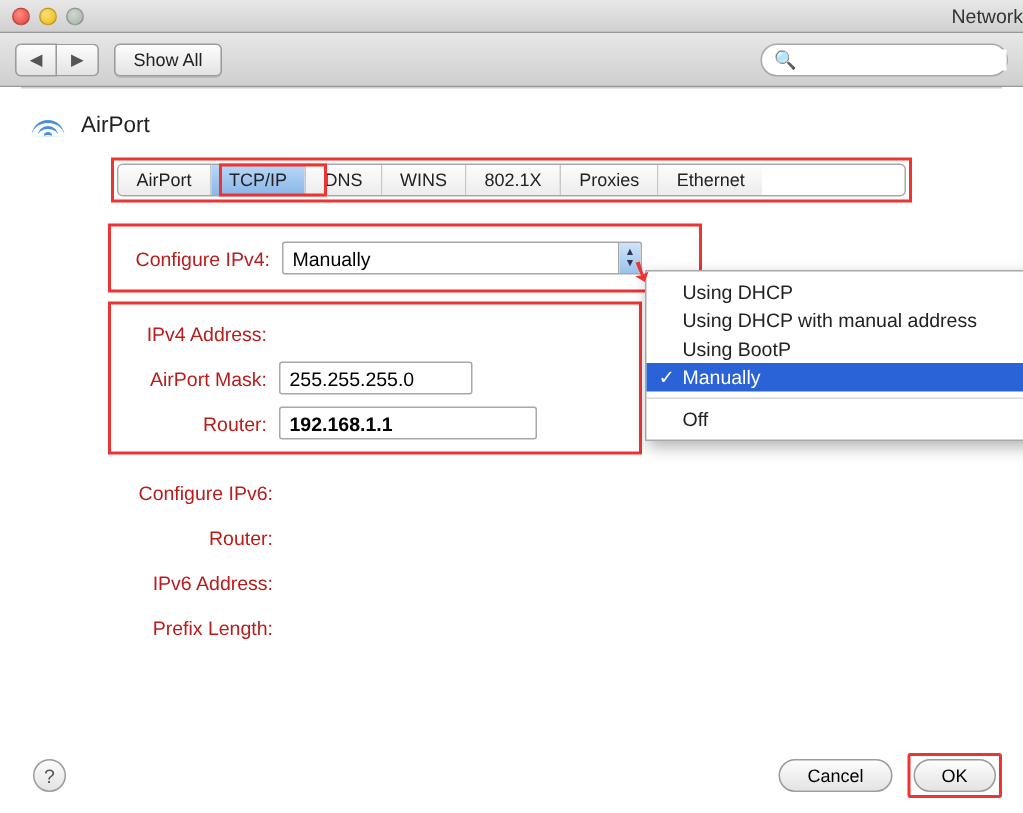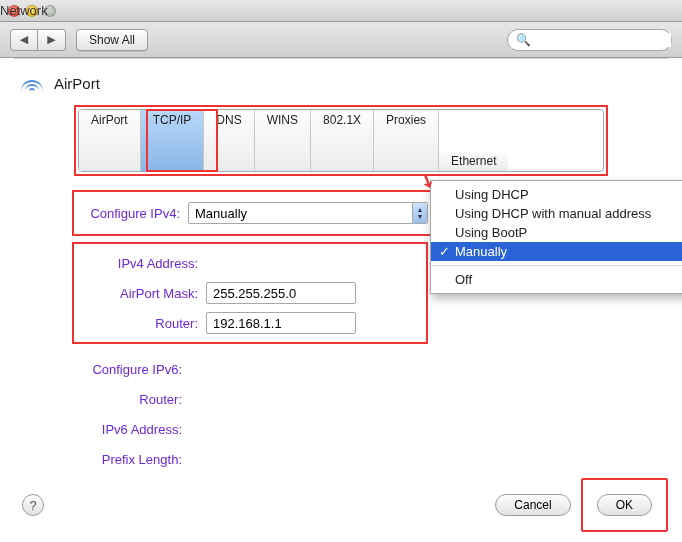--- a/index.html
+++ b/index.html
@@ -5,21 +5,21 @@
 * { box-sizing: border-box; margin: 0; padding: 0; font-family: "Lucida Grande", "Helvetica Neue", Arial, sans-serif; }
 body { background: #fff; width: 682px; height: 542px; position: relative; overflow: hidden; }
 
 
 .titlebar { height: 22px; background: linear-gradient(#e8e8e8, #d0d0d0); border-bottom: 1px solid #999; display: flex; align-items: center; position: relative; }
 .traffic { display: flex; gap: 6px; padding-left: 8px; }
 .tl-dot { width: 12px; height: 12px; border-radius: 50%; border: 1px solid rgba(0,0,0,0.2); }
 .tl-red { background: radial-gradient(circle at 40% 35%, #ff8a7f, #e04138); }
 .tl-yellow { background: radial-gradient(circle at 40% 35%, #ffe083, #e6b700); }
 .tl-green { background: radial-gradient(circle at 40% 35%, #cfd8cf, #a7b0a7); }
-.title { position: absolute; left: 0; right: 0; text-align: left; font-size: 13px; color: #333; pointer-events: none; }
+.title { position: absolute; left: 0; right: 0; text-align: right; font-size: 13px; color: #333; pointer-events: none; }
 
 
 .toolbar { height: 36px; background: linear-gradient(#e7e7e7, #cfcfcf); border-bottom: 1px solid #9a9a9a; display: flex; align-items: center; padding: 0 10px; gap: 10px; }
 .navseg { display: flex; }
 .navbtn { width: 28px; height: 22px; background: linear-gradient(#fdfdfd,#e3e3e3); border: 1px solid #9b9b9b; display: flex; align-items: center; justify-content: center; font-size: 11px; color: #555; }
 .navbtn:first-child { border-radius: 4px 0 0 4px; }
 .navbtn:last-child { border-radius: 0 4px 4px 0; border-left: none; }
 .btn { height: 22px; padding: 0 12px; background: linear-gradient(#fdfdfd,#e3e3e3); border: 1px solid #9b9b9b; border-radius: 4px; font-size: 12px; color: #222; display: flex; align-items: center; box-shadow: 0 1px 0 rgba(0,0,0,0.1); text-align: center; }
 .spacer { flex: 1; }
 .search { width: 165px; height: 22px; border: 1px solid #a8a8a8; border-radius: 11px; background: #fff; display: flex; align-items: center; padding: 0 8px; gap: 6px; }
@@ -32,50 +32,50 @@
 .wifi-icon span { position: absolute; border: 2px solid #4a90d9; border-bottom: none; border-left: none; border-right: none; border-radius: 50% 50% 0 0 / 100% 100% 0 0; left: 50%; transform: translateX(-50%); }
 .wifi-icon .a1 { width: 6px; height: 3px; bottom: 2px; }
 .wifi-icon .a2 { width: 14px; height: 7px; bottom: 2px; }
 .wifi-icon .a3 { width: 22px; height: 11px; bottom: 2px; }
 .header h1 { font-size: 15px; font-weight: normal; color: #222; }
 
 
 .tabs-wrap { position: relative; margin: 4px 60px 0; border: 2px solid #e33; padding: 2px; }
 .tabs { display: flex; border: 1px solid #a8a8a8; border-radius: 4px; overflow: hidden; background: #fff; }
 .tab { flex: 0 0 auto; padding: 3px 12px; font-size: 12px; color: #222; border-right: 1px solid #c8c8c8; background: linear-gradient(#fdfdfd,#ececec); }
-.tab:last-child { border-right: none; margin-top: 41px; }
+.tab:last-child { border-right: none; }
 .tab.selected { background: linear-gradient(#b8d7f8, #8ab7e8); }
 .tabs-red-inner { border: 2px solid #e33; position: absolute; top: 2px; bottom: 2px; left: 70px; width: 72px; pointer-events: none; }
 
 
 .form { margin: 14px 0 0 0; }
 .row { display: flex; align-items: center; height: 30px; }
-.lbl { width: 176px; text-align: right; padding-right: 8px; font-size: 13px; color: #6d28d9; }
+.lbl { width: 176px; text-align: right; padding-right: 8px; font-size: 13px; color: #b91c1c; }
 .val input, .val .select { width: 240px; height: 22px; border: 1px solid #a8a8a8; background: #fff; font-size: 13px; padding: 0 6px; border-radius: 2px; }
 .val .select { display: flex; align-items: center; justify-content: space-between; }
 .select .stepper { width: 15px; height: 20px; background: linear-gradient(#cde4fb,#9cc2ea); border-left: 1px solid #a8a8a8; border-radius: 0 2px 2px 0; display: flex; flex-direction: column; align-items: center; justify-content: center; font-size: 7px; color: #335; margin-right: -6px; }
 .redbox1 { border: 2px solid #e33; margin: 0 200px 6px 58px; padding: 6px 6px; }
-.redbox2 { border: 2px solid #e33; margin: 0 240px 10px 58px; padding: 4px 24px; }
+.redbox2 { border: 2px solid #e33; margin: 0 240px 10px 58px; padding: 4px 4px; }
 
 
 .menu { position: absolute; left: 430px; top: 180px; width: 272px; background: #fff; border: 1px solid #a8a8a8; box-shadow: 2px 4px 10px rgba(0,0,0,0.3); padding: 4px 0; z-index: 20; }
 .menu .mi { padding: 2px 18px 2px 24px; font-size: 13px; color: #222; position: relative; }
 .menu .mi.sep { height: 1px; background: #d8d8d8; margin: 4px 0; padding: 0; }
 .menu .mi.sel { background: #2a62d8; color: #fff; }
 .menu .mi.sel::before { content: "✓"; position: absolute; left: 8px; }
 
 
 .arrow { position: absolute; left: 420px; top: 170px; color: #e33; font-size: 18px; transform: rotate(25deg); z-index: 25; pointer-events: none; font-weight: bold; }
 
 
 .footer { position: absolute; left: 0; right: 14px; bottom: 10px; display: flex; align-items: center; padding-left: 22px; gap: 10px; }
 .help { width: 22px; height: 22px; border-radius: 50%; border: 1px solid #9b9b9b; background: linear-gradient(#fdfdfd,#e3e3e3); display: flex; align-items: center; justify-content: center; font-size: 13px; color: #555; }
 .footer .spacer { flex: 1; }
 .pill { height: 22px; padding: 0 18px; border: 1px solid #9b9b9b; border-radius: 11px; background: linear-gradient(#fdfdfd,#e3e3e3); font-size: 12px; display: flex; align-items: center; }
-.ok-wrap { border: 2px solid #e33; padding: 14px; border-radius: 2px; }
+.ok-wrap { border: 2px solid #e33; padding: 2px; border-radius: 2px; }
 </style>
 </head>
 <body>
 
 <div class="titlebar">
   <div class="traffic">
     <div class="tl-dot tl-red"></div>
     <div class="tl-dot tl-yellow"></div>
     <div class="tl-dot tl-green"></div>
   </div>
@@ -130,25 +130,25 @@
         </div>
       </div>
     </div>
 
     <div class="redbox2">
       <div class="row">
         <div class="lbl" style="width:108px">IPv4 Address:</div>
       </div>
       <div class="row">
         <div class="lbl" style="width:108px">AirPort Mask:</div>
-        <div class="val"><input type="text" style="width: 150px;" value="255.255.255.0"></div>
+        <div class="val"><input type="text" style="width: 129px;" value="255.255.255.0"></div>
       </div>
       <div class="row">
         <div class="lbl" style="width:108px">Router:</div>
-        <div class="val"><input type="text" style="width: 150px;" value="192.168.1.1"></div>
+        <div class="val"><input type="text" style="width: 172px; font-weight: bold;" value="192.168.1.1"></div>
       </div>
     </div>
 
     <div class="row">
       <div class="lbl">Configure IPv6:</div>
     </div>
     <div class="row">
       <div class="lbl">Router:</div>
     </div>
     <div class="row">

